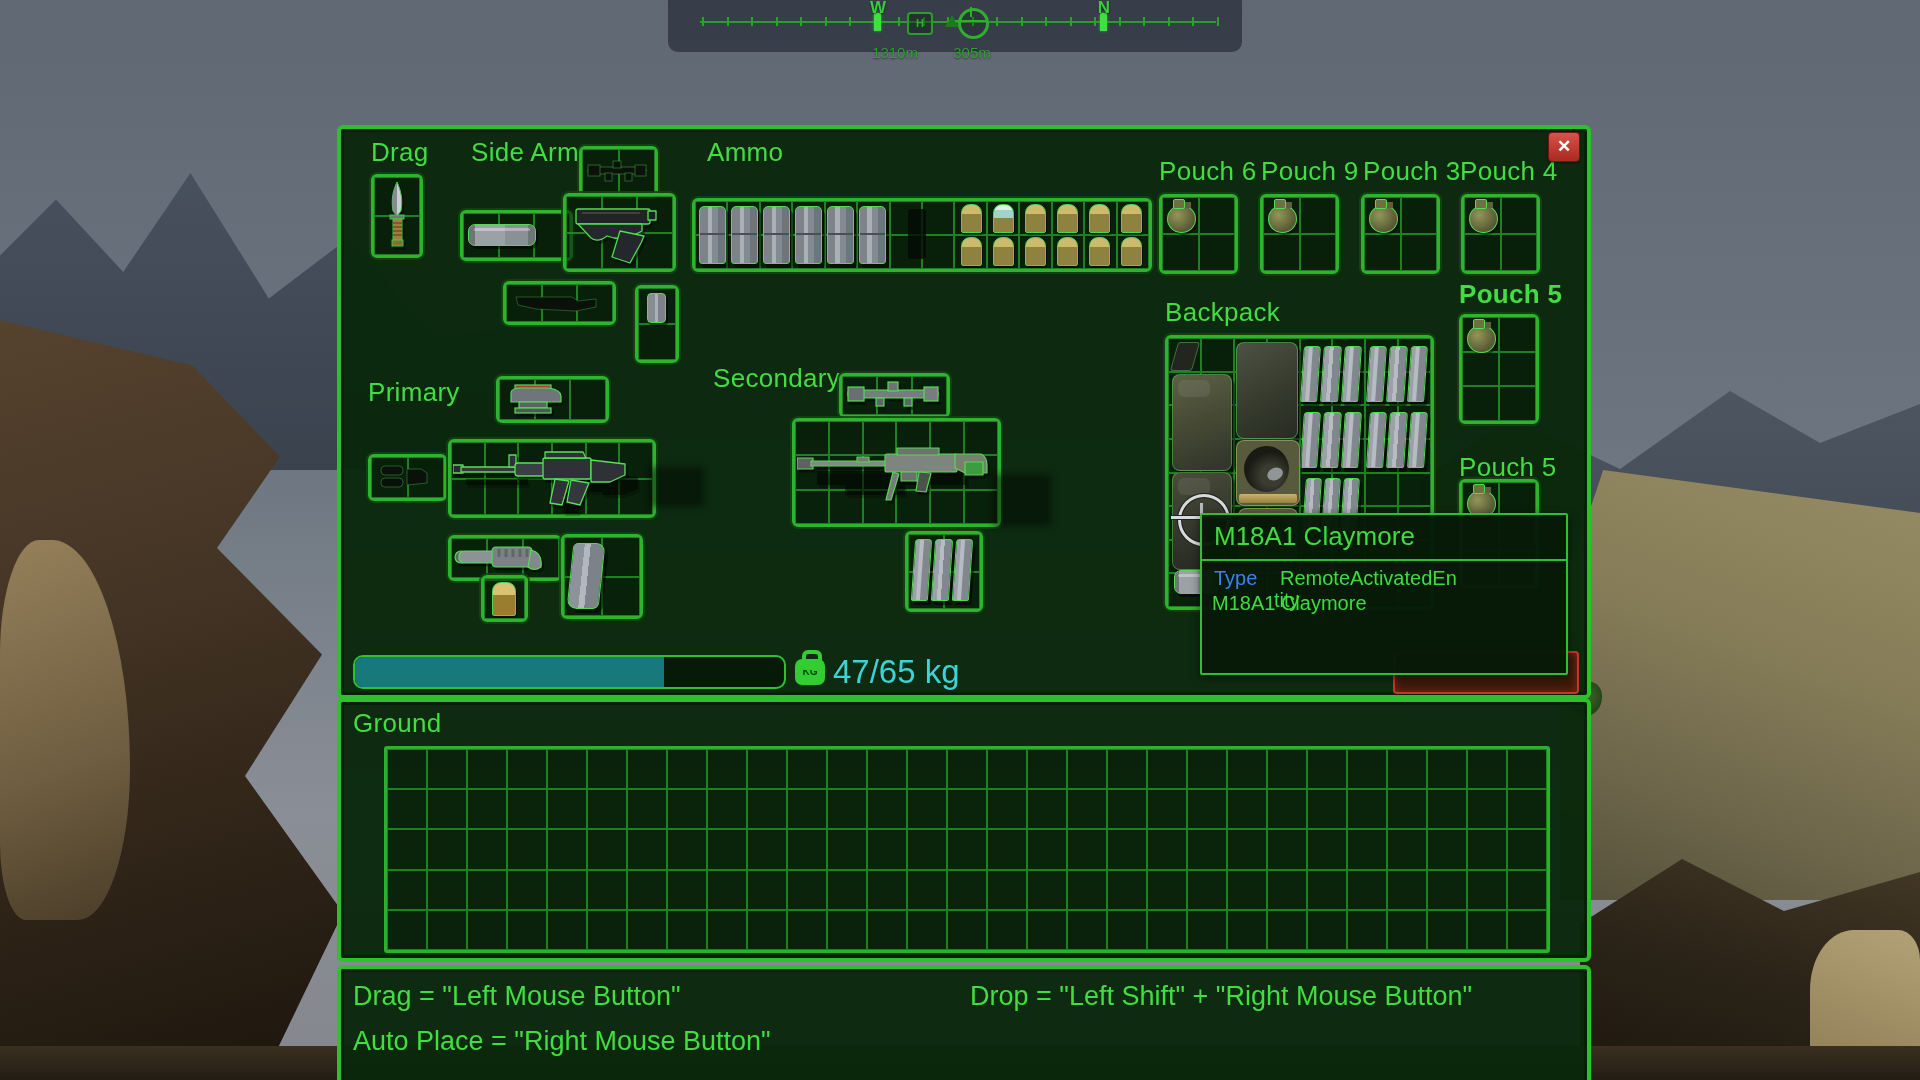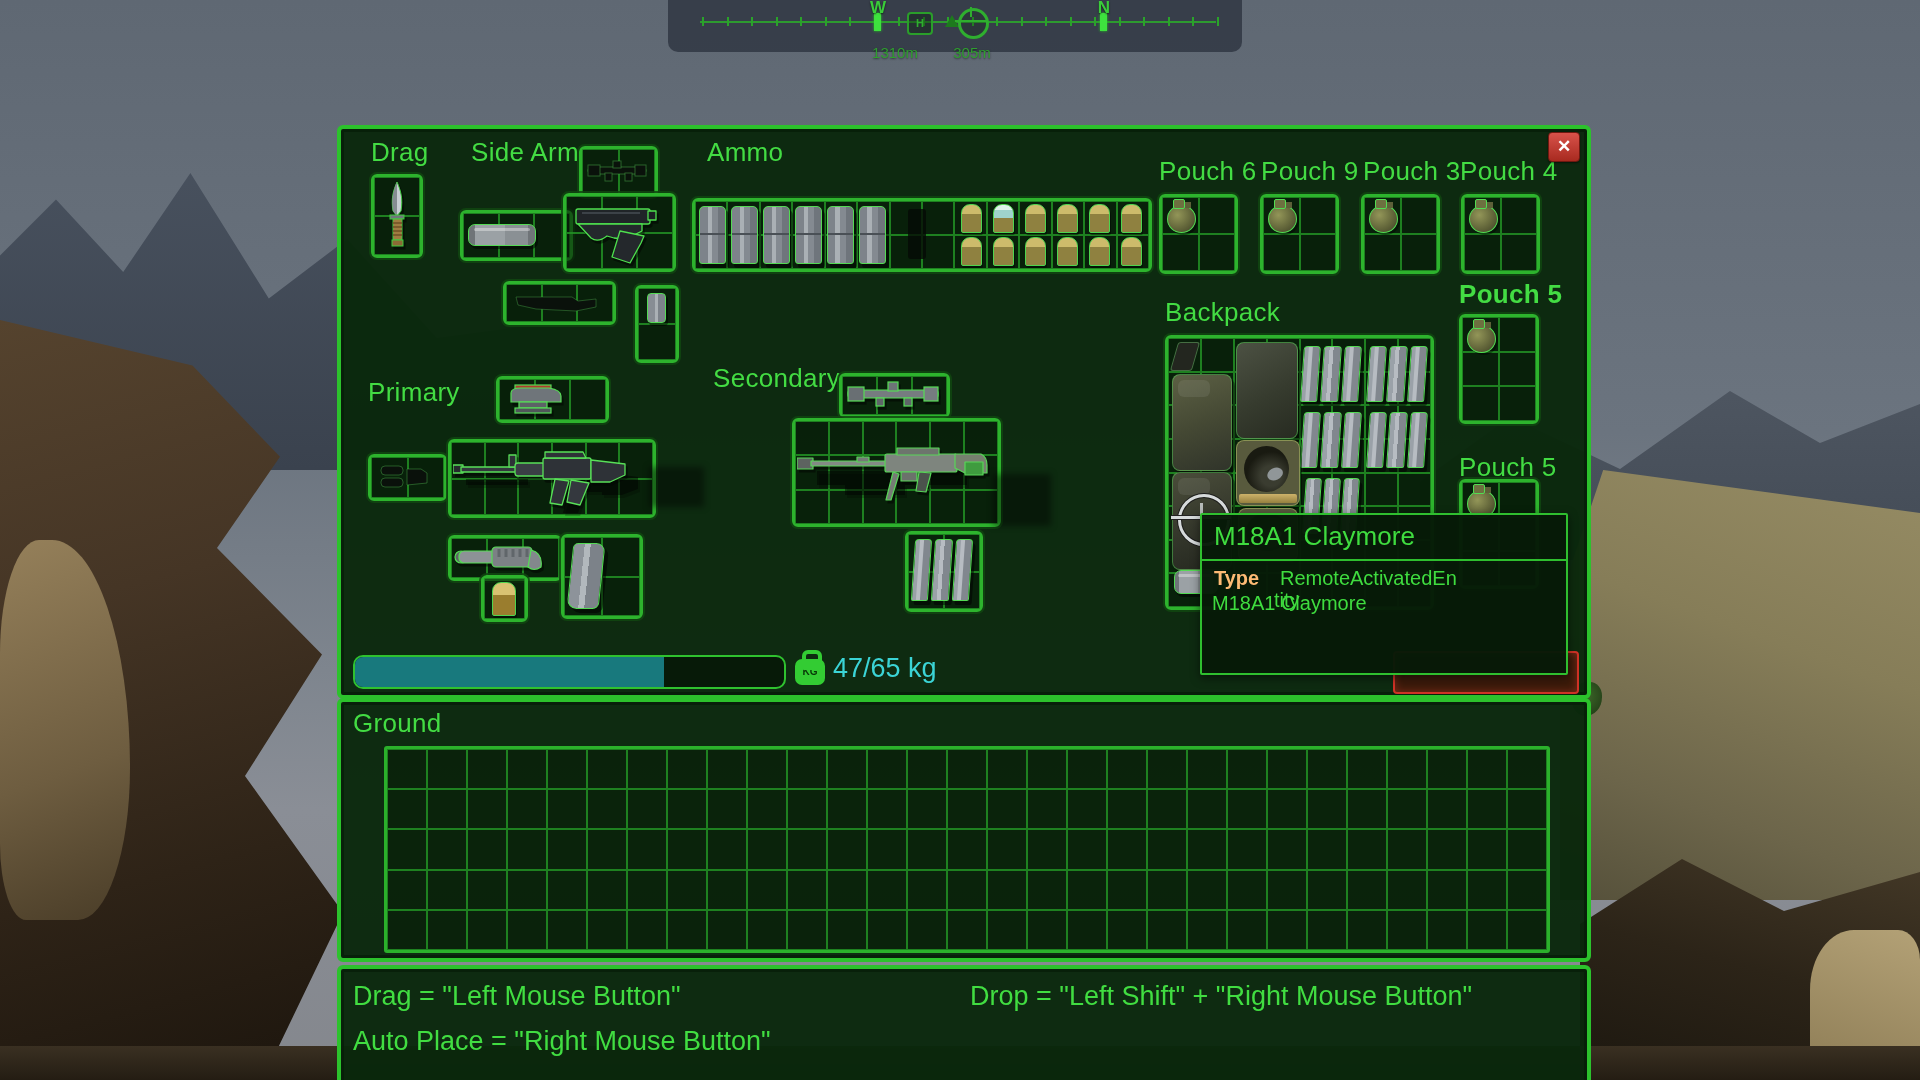--- a/index.html
+++ b/index.html
@@ -95,34 +95,34 @@
   #cursor-reticle{width:46px;height:46px;border:3px solid #d6dadb;border-radius:50%;
     box-shadow:0 0 0 1px #1c1c1c, inset 0 0 0 1px #1c1c1c;z-index:30;}
   #cursor-reticle::before{content:"";position:absolute;left:-10px;top:19px;width:60px;height:3px;background:#d6dadb;box-shadow:0 1px 0 #222,0 -1px 0 #222;}
   #cursor-reticle::after{content:"";position:absolute;left:19px;top:6px;width:3px;height:28px;background:#d6dadb;opacity:.8;}
   
   #weight-bar{position:absolute;border:2px solid #2fc22f;border-radius:10px;background:rgba(6,22,6,.8);overflow:hidden;}
   #weight-fill{height:100%;background:#18797d;}
   #kg-icon{position:absolute;width:30px;height:26px;background:#33cc33;border-radius:7px;
     color:#083808;font-size:10px;font-weight:bold;text-align:center;line-height:26px;}
   #kg-icon::before{content:"";position:absolute;left:7px;top:-9px;width:12px;height:12px;border:4px solid #33cc33;border-radius:6px 6px 2px 2px;}
-  #weight-text{position:absolute;color:#3bd4d6;font-size:27px;}
+  #weight-text{position:absolute;color:#3bd4d6;font-size:33px;}
   
   #close-btn{position:absolute;width:30px;height:28px;background:linear-gradient(#d8524a,#a82a20);
     border:1px solid #701810;border-radius:4px;color:#fff;font-size:17px;font-weight:bold;
     text-align:center;line-height:27px;z-index:20;box-shadow:0 1px 2px rgba(0,0,0,.5);}
   #drop-btn{position:absolute;background:rgba(96,15,8,.55);border:2px solid #d03226;border-radius:4px;
     box-shadow:inset 0 0 8px rgba(255,70,50,.35);z-index:12;}
   
   #tooltip{position:absolute;left:1200px;top:513px;width:364px;height:158px;z-index:50;
     background:rgba(6,26,7,.97);border:2px solid #2fbf2f;border-radius:2px;box-shadow:0 3px 10px rgba(0,0,0,.5);}
   #tooltip .tt-title{position:absolute;left:12px;top:6px;font-size:26px;color:#3fdc3f;}
   #tooltip .tt-sep{position:absolute;left:0;top:44px;width:100%;height:2px;background:#2fbf2f;}
   .tt-text{position:absolute;font-size:20px;color:#3fdc3f;}
-  .tt-dim{color:#fdba74;font-weight:bold;}
+  .tt-dim{color:#3b82f6;}
   
   #ground-grid{position:absolute;display:grid;border:3px solid #2bb12b;border-radius:3px;background:rgba(5,26,6,.5);}
   .help-text{position:absolute;color:#41dd41;font-size:27px;}
 </style>
 </head>
 <body>
 
 <div id="stage">
 
   <div class="bg" id="sky"></div>

